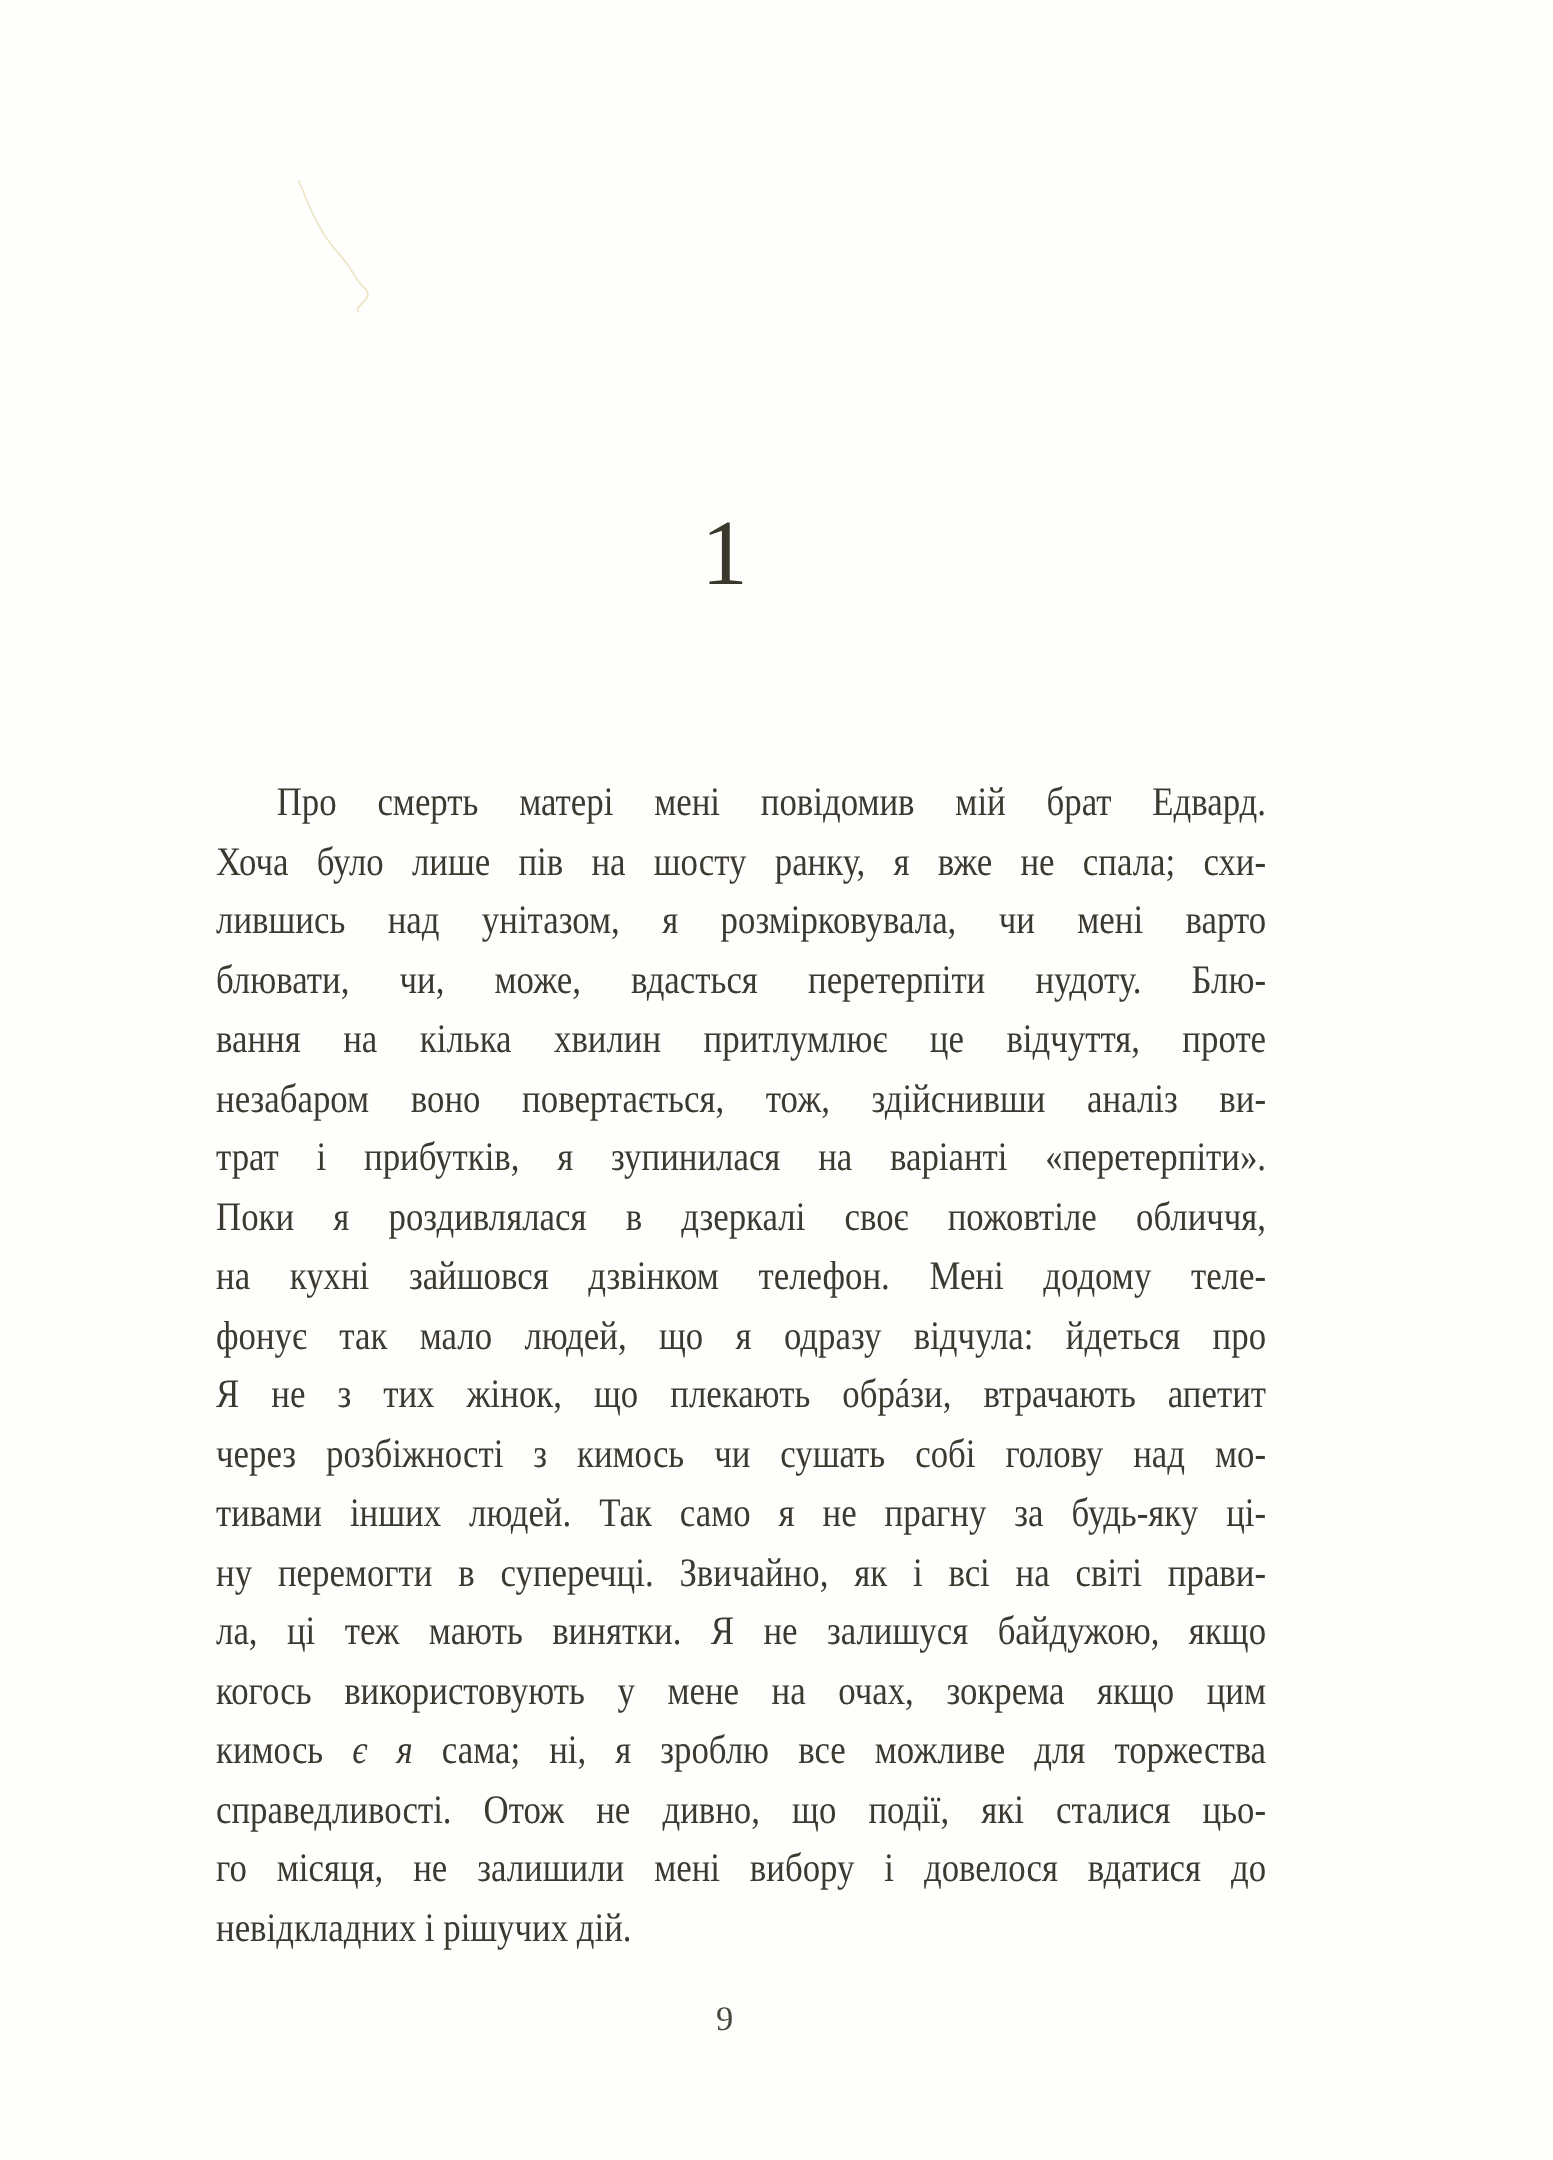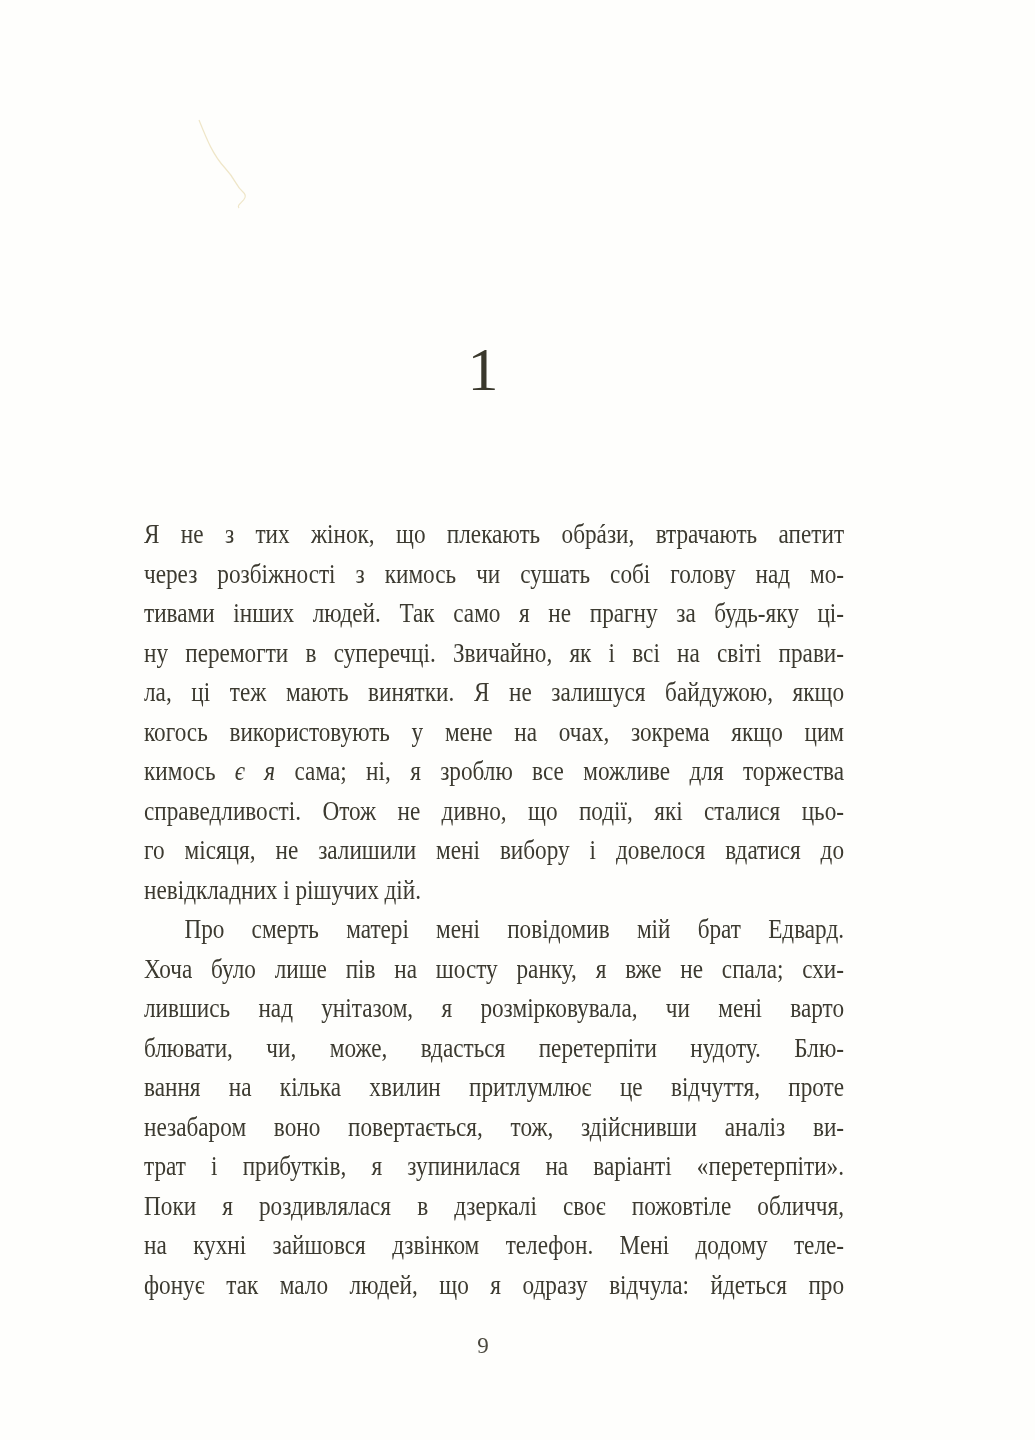--- a/index.html
+++ b/index.html
@@ -75,38 +75,38 @@
 <body>
 
 <svg class="hair" viewBox="0 0 70 110">
   <path d="M4 20 C 12 40, 18 55, 30 68 S 40 85, 48 92 S 40 104, 44 108" stroke="#efe6c8" stroke-width="1.2" fill="none"></path>
 </svg>
 
 <div class="chapter-number">1</div>
 
 <div class="body-text">
   <div>
+    <span class="line indent">Про смерть матері мені повідомив мій брат Едвард.</span>
+    <span class="line">Хоча було лише пів на шосту ранку, я вже не спала; схи-</span>
+    <span class="line">лившись над унітазом, я розмірковувала, чи мені варто</span>
+    <span class="line">блювати, чи, може, вдасться перетерпіти нудоту. Блю-</span>
+    <span class="line">вання на кілька хвилин притлумлює це відчуття, проте</span>
+    <span class="line">незабаром воно повертається, тож, здійснивши аналіз ви-</span>
+    <span class="line">трат і прибутків, я зупинилася на варіанті «перетерпіти».</span>
+    <span class="line">Поки я роздивлялася в дзеркалі своє пожовтіле обличчя,</span>
+    <span class="line">на кухні зайшовся дзвінком телефон. Мені додому теле-</span>
+    <span class="line">фонує так мало людей, що я одразу відчула: йдеться про</span>
+  </div>
+  <div>
     <span class="line">Я не з тих жінок, що плекають обрáзи, втрачають апетит</span>
     <span class="line">через розбіжності з кимось чи сушать собі голову над мо-</span>
     <span class="line">тивами інших людей. Так само я не прагну за будь-яку ці-</span>
     <span class="line">ну перемогти в суперечці. Звичайно, як і всі на світі прави-</span>
     <span class="line">ла, ці теж мають винятки. Я не залишуся байдужою, якщо</span>
     <span class="line">когось використовують у мене на очах, зокрема якщо цим</span>
     <span class="line"><span>кимось </span><em>є я</em><span> сама; ні, я зроблю все можливе для торжества</span></span>
     <span class="line">справедливості. Отож не дивно, що події, які сталися цьо-</span>
     <span class="line">го місяця, не залишили мені вибору і довелося вдатися до</span>
     <span class="line last">невідкладних і рішучих дій.</span>
   </div>
-  <div>
-    <span class="line indent">Про смерть матері мені повідомив мій брат Едвард.</span>
-    <span class="line">Хоча було лише пів на шосту ранку, я вже не спала; схи-</span>
-    <span class="line">лившись над унітазом, я розмірковувала, чи мені варто</span>
-    <span class="line">блювати, чи, може, вдасться перетерпіти нудоту. Блю-</span>
-    <span class="line">вання на кілька хвилин притлумлює це відчуття, проте</span>
-    <span class="line">незабаром воно повертається, тож, здійснивши аналіз ви-</span>
-    <span class="line">трат і прибутків, я зупинилася на варіанті «перетерпіти».</span>
-    <span class="line">Поки я роздивлялася в дзеркалі своє пожовтіле обличчя,</span>
-    <span class="line">на кухні зайшовся дзвінком телефон. Мені додому теле-</span>
-    <span class="line">фонує так мало людей, що я одразу відчула: йдеться про</span>
-  </div>
 </div>
 
 <div class="page-number">9</div>
 
 </body></html>

